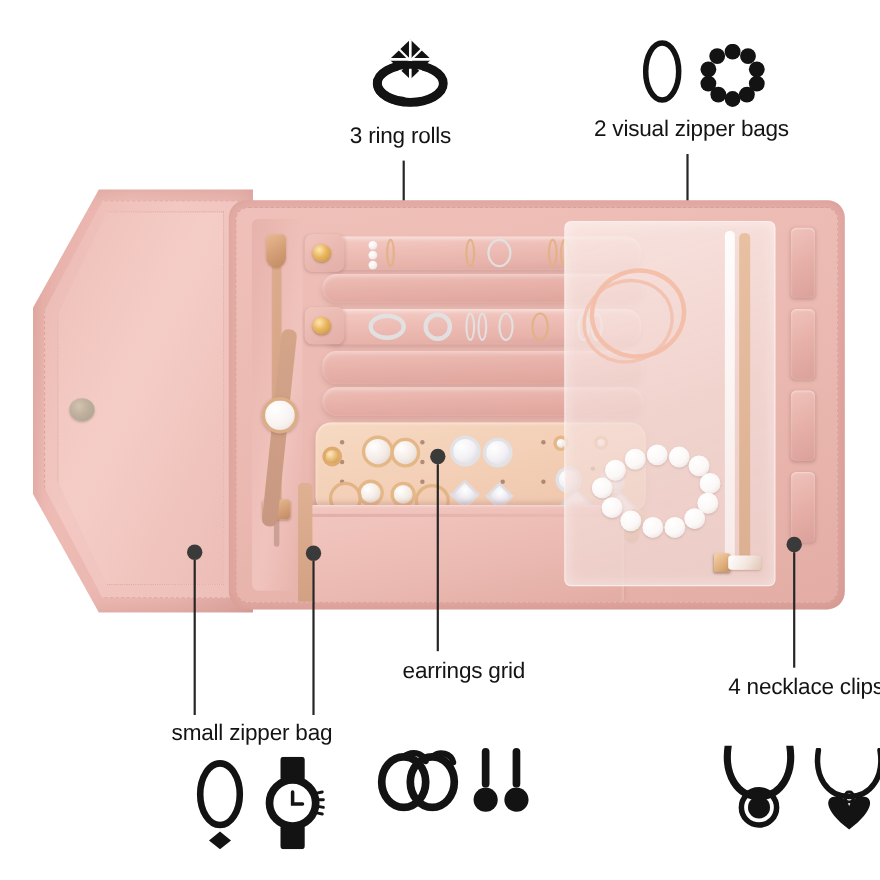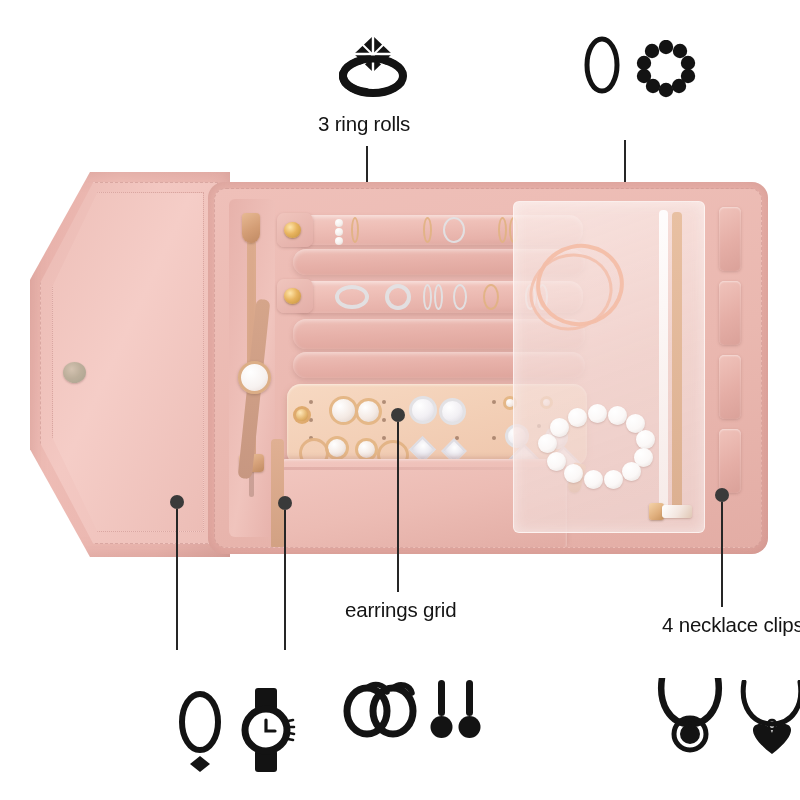--- a/index.html
+++ b/index.html
@@ -475,20 +475,21 @@
         <circle cx="52" cy="36" r="7.2"></circle>
         <circle cx="43" cy="46" r="7.2"></circle>
         <circle cx="30" cy="50" r="7.2"></circle>
         <circle cx="17" cy="46" r="7.2"></circle>
         <circle cx="8" cy="36" r="7.2"></circle>
         <circle cx="8" cy="23" r="7.2"></circle>
         <circle cx="16" cy="11" r="7.2"></circle>
       </g>
     </svg>
   </div>
+  <div class="callout-label" style="left:540px; top:106px;">2 visual zipper bags</div>
   <div class="callout-line" style="left:624px; top:140px; height:98px;"></div>
   <div class="callout-dot" style="left:617px; top:232px;"></div>
 
   <div id="product">
 
     <div class="flap">
       <div class="flap-inner"></div>
       <div class="flap-inner2"></div>
       <div class="snap-button"></div>
     </div>
@@ -614,24 +615,25 @@
         </div>
 
       </div>
     </div>
   </div>
 
   <div class="callout-dot" style="left:170px; top:495px;"></div>
   <div class="callout-line" style="left:176px; top:509px; height:141px;"></div>
   <div class="callout-dot" style="left:278px; top:496px;"></div>
   <div class="callout-line" style="left:284px; top:510px; height:140px;"></div>
+  <div class="callout-label" style="left:156px; top:655px;">small zipper bag</div>
 
   <div class="callout-dot" style="left:391px; top:408px;"></div>
   <div class="callout-line" style="left:397px; top:422px; height:170px;"></div>
-  <div class="callout-label" style="left:345px; top:598px;">earrings grid</div>
+  <div class="callout-label" style="left:366px; top:598px;">earrings grid</div>
 
   <div class="callout-dot" style="left:715px; top:488px;"></div>
   <div class="callout-line" style="left:721px; top:502px; height:105px;"></div>
   <div class="callout-label" style="left:662px; top:613px;">4 necklace clips</div>
 
   <div class="icon" style="left:172px; top:690px;">
     <svg width="56" height="82" viewBox="0 0 56 82">
       <ellipse cx="28" cy="32" rx="18" ry="28" fill="none" stroke="#131313" stroke-width="6"></ellipse>
       <ellipse cx="28" cy="32" rx="18" ry="28" fill="none" stroke="#131313" stroke-width="4" stroke-dasharray="3.5 3"></ellipse>
       <path d="M28 66 L38 74 L28 82 L18 74 Z" fill="#131313"></path>

